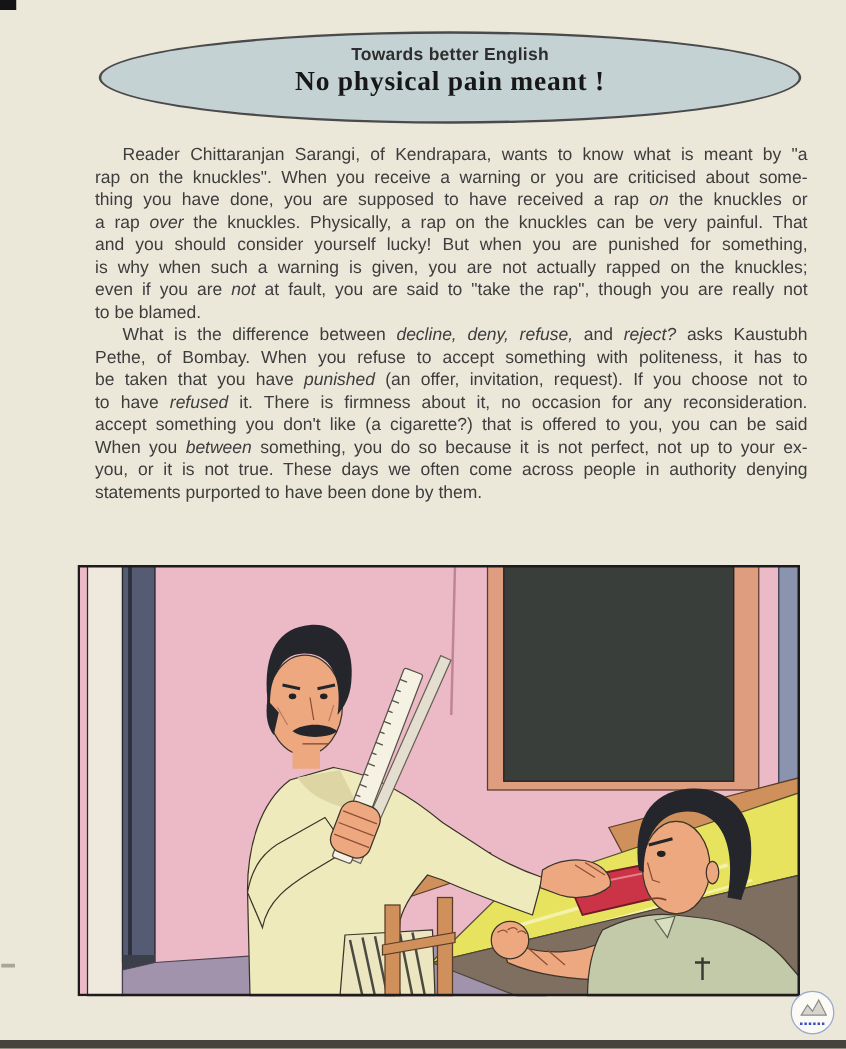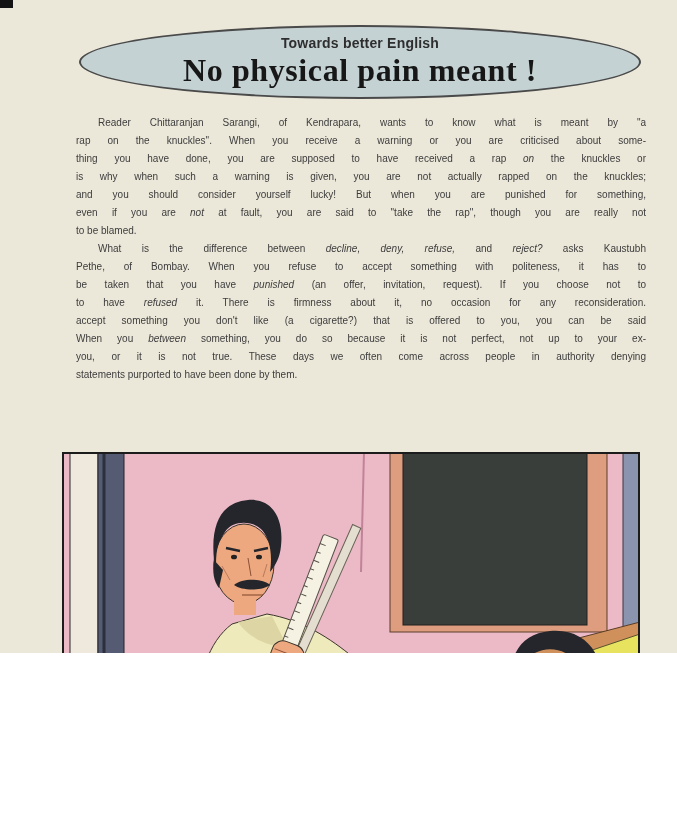--- a/index.html
+++ b/index.html
@@ -1,27 +1,27 @@
 <!DOCTYPE html>
 <html style="--paper: #ebe7d9; --ellipse: #c5d2d4; --ellipseBorder: #4a4a4a; --kickerInk: #2e2e2e; --headlineInk: #171717; --ink: #3d3d3d; --bottomBar: #45433c; --wall: #ecbac7; --board: #3a3e3b; --boardFrame: #dd9d7e; --door: #545b72; --floor: #a193ab; --teacherShirt: #efeabc; --skin: #eda87f; --hair: #25262b; --ruler: #f6f2e3; --desk: #e7e35f; --deskFront: #7e6f60; --book: #ca3446; --studentShirt: #c2caa9; --wood: #d0905c; --stripRight: #8b94ae; --paperStrip: #eee9dc;"><head>
 <meta charset="utf-8">
 <style>
   html,body{margin:0;padding:0;}
-  .page{position:relative;width:677px;height:653px;background:var(--paper);overflow:hidden;
+  .page{position:relative;width:677px;height:839px;background:var(--paper);overflow:hidden;
         font-family:"Liberation Sans",sans-serif;}
   .corner-mark{position:absolute;left:0;top:0;width:13px;height:8px;background:#141414;}
   .speck{position:absolute;left:1px;top:771px;width:11px;height:3px;background:#aaa695;}
   .masthead{position:absolute;left:79px;top:25px;width:562px;height:74px;
             background:var(--ellipse);border:2px solid var(--ellipseBorder);
             border-radius:50%;text-align:center;box-sizing:border-box;}
   .kicker{margin-top:8px;font-size:14px;font-weight:bold;color:var(--kickerInk);letter-spacing:.2px;}
-  .headline{margin-top:1px;font-family:"Liberation Serif",serif;font-size:32px;font-weight:bold;
+  .headline{margin-top:1px;font-family:"Liberation Serif",serif;font-size:22px;font-weight:bold;
             color:var(--headlineInk);letter-spacing:.6px;}
   .article{position:absolute;left:76px;top:114px;width:570px;color:var(--ink);
-           font-size:10px;line-height:18px;}
+           font-size:14px;line-height:18px;}
   .line{height:18px;text-align:justify;text-align-last:justify;}
   .line.indent{padding-left:22px;}
   .line.lastline{text-align-last:left;}
   .it{font-style:italic;margin-top:48px;}
   .illustration{position:absolute;left:62px;top:452px;width:578px;height:345px;}
   .illustration svg{display:block;}
   .bottom-bar{position:absolute;left:0;top:832px;width:677px;height:7px;background:var(--bottomBar);}
   .stamp{position:absolute;left:627px;top:786px;width:46px;height:48px;}
 </style>
 </head>
@@ -35,22 +35,23 @@
   <div class="masthead">
     <div class="kicker">Towards better English</div>
     <div class="headline">No physical pain meant !</div>
   </div>
 
   <div class="article">
       <div class="para">
         <div class="line indent"><span>Reader Chittaranjan Sarangi, of Kendrapara, wants to know what is meant by "a</span></div>
         <div class="line"><span>rap on the knuckles". When you receive a warning or you are criticised about some-</span></div>
         <div class="line"><span>thing you have done, you are supposed to have received a rap </span><span class="it">on</span><span> the knuckles or</span></div>
+        <div class="line"><span>a rap </span><span class="it">over</span><span> the knuckles. Physically, a rap on the knuckles can be very painful. That</span></div>
+        <div class="line"><span>and you should consider yourself lucky! But when you are punished for something,</span></div>
         <div class="line"><span>is why when such a warning is given, you are not actually rapped on the knuckles;</span></div>
-        <div class="line"><span>and you should consider yourself lucky! But when you are punished for something,</span></div>
         <div class="line"><span>even if you are </span><span class="it">not</span><span> at fault, you are said to "take the rap", though you are really not</span></div>
         <div class="line lastline"><span>to be blamed.</span></div>
       </div>
       <div class="para">
         <div class="line indent"><span>What is the difference between </span><span class="it">decline, deny, refuse,</span><span> and </span><span class="it">reject?</span><span> asks Kaustubh</span></div>
         <div class="line"><span>Pethe, of Bombay. When you refuse to accept something with politeness, it has to</span></div>
         <div class="line"><span>be taken that you have </span><span class="it">punished</span><span> (an offer, invitation, request). If you choose not to</span></div>
         <div class="line"><span>to have </span><span class="it">refused</span><span> it. There is firmness about it, no occasion for any reconsideration.</span></div>
         <div class="line"><span>accept something you don't like (a cigarette?) that is offered to you, you can be said</span></div>
         <div class="line"><span>When you </span><span class="it">between</span><span> something, you do so because it is not perfect, not up to your ex-</span></div>

